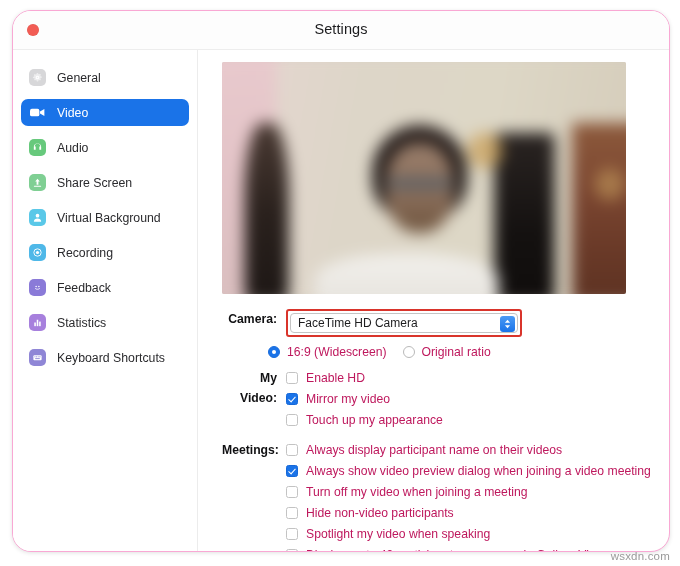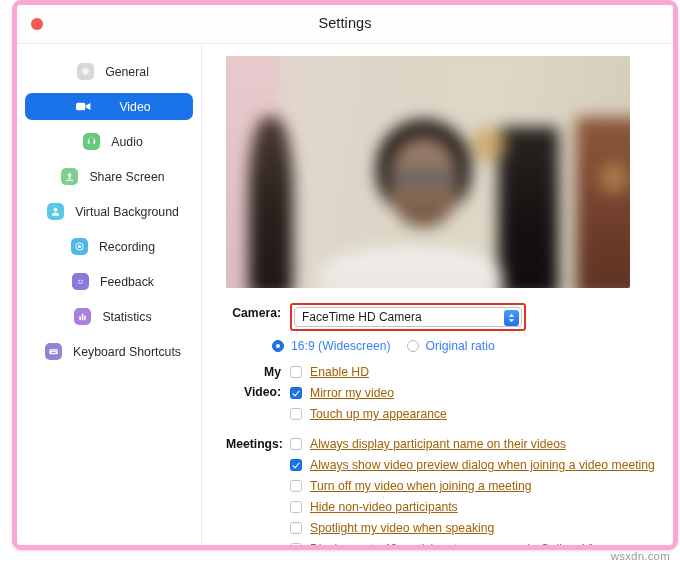--- a/index.html
+++ b/index.html
@@ -16,26 +16,26 @@
     position: relative;
     width: 680px;
     height: 566px;
     background: #ffffff;
   }
 
   
   .window {
     position: absolute;
     left: 12px;
-    top: 0;
+    top: 10px;
     width: 656px;
     height: 540px;
     background: #ffffff;
-    border: 5px solid #f9a8d4;
-    border-radius: 9px;
+    border: 1px solid #f9a8d4;
+    border-radius: 19px;
     box-shadow: 0 1px 4px rgba(0,0,0,0.12);
     overflow: hidden;
   }
 
   .titlebar {
     position: relative;
     height: 38px;
     background: #fdfdfd;
     border-bottom: 1px solid #ededed;
   }
@@ -80,26 +80,24 @@
 
   .side-item {
     display: flex;
     align-items: center;
     height: 27px;
     margin: 0 8px 8px 8px;
     padding-left: 8px;
     border-radius: 7px;
     box-sizing: border-box;
     cursor: default;
-    justify-content: center;
   }
 
   .side-item.active {
     background: #1a73e8;
-    gap: 16px;
   }
 
   .side-icon {
     width: 17px;
     height: 17px;
     border-radius: 5px;
     flex: 0 0 17px;
     display: flex;
     align-items: center;
     justify-content: center;
@@ -289,21 +287,21 @@
   .radio.on::after {
     content: "";
     position: absolute;
     left: 3px; top: 3px;
     width: 4px; height: 4px;
     border-radius: 50%;
     background: #ffffff;
   }
   .radio-label {
     font-size: 12.2px;
-    color: #3b82f6;
+    color: #be185d;
     margin-right: 16px;
     white-space: nowrap;
   }
 
   .check-row {
     display: flex;
     align-items: center;
     height: 20px;
     margin-bottom: 1px;
   }
@@ -329,23 +327,22 @@
     left: 3.4px;
     top: 0.8px;
     width: 3px;
     height: 6px;
     border: solid #ffffff;
     border-width: 0 1.6px 1.6px 0;
     transform: rotate(42deg);
   }
   .check-label {
     font-size: 12.2px;
-    color: #a16207;
+    color: #be185d;
     white-space: nowrap;
-    text-decoration: underline;
   }
 
   .group { margin-top: 9px; }
 
   .watermark {
     position: absolute;
     right: 10px;
     bottom: 4px;
     font-size: 11.5px;
     color: #9a9a9a;

